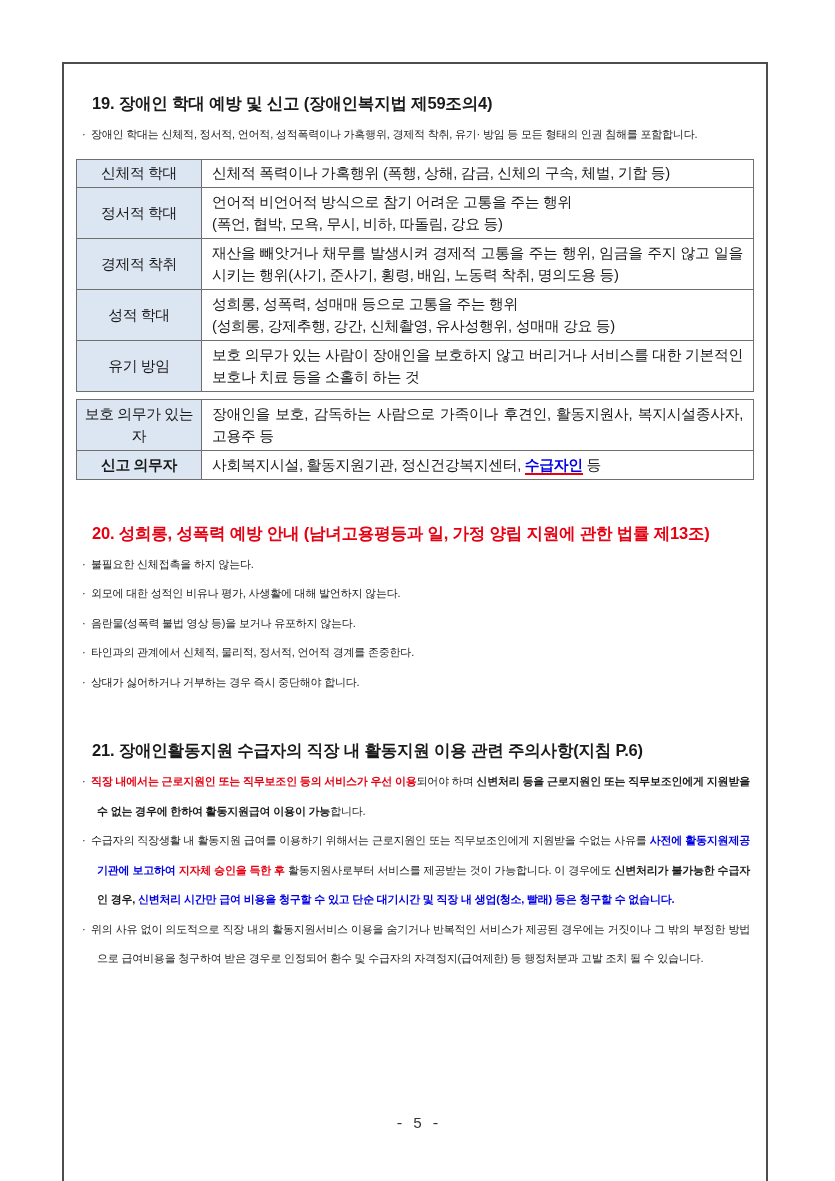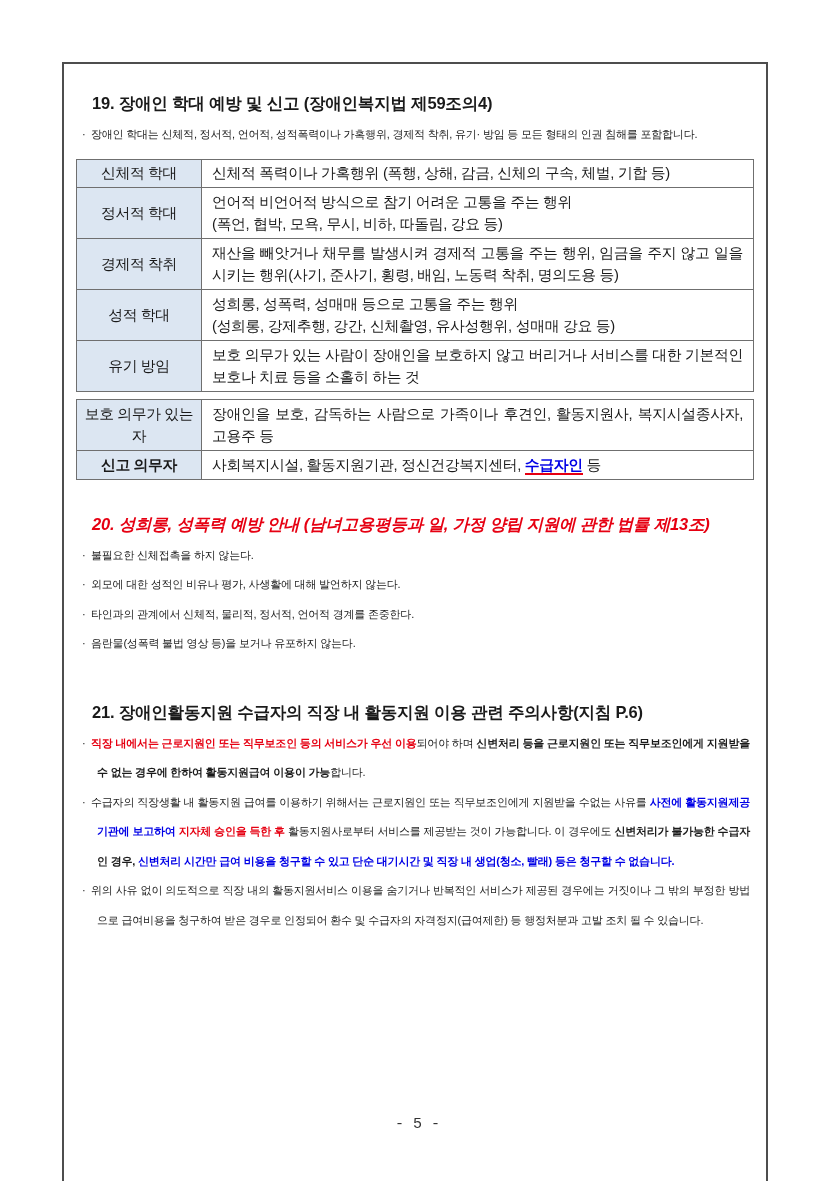--- a/index.html
+++ b/index.html
@@ -40,21 +40,21 @@
   td.desc{padding:2.5px 10px;line-height:22.5px;text-align:justify;}
   td.desc .line{display:block;}
   .report-link{
     color:#0000e6;font-weight:bold;
     border-bottom:2px solid #e60012;padding-bottom:0;
   }
   .seg-red-bold{color:#e60012;font-weight:bold;}
   .seg-blue-bold{color:#0000e6;font-weight:bold;}
   .seg-bold{font-weight:bold;}
   .notes{margin-top:13px;}
-  .mt-s20{margin-top:29px;font-style:italic;}
+  .mt-s20{margin-top:38px;}
   .mt-s21{margin-top:38px;}
   .footer{
     position:absolute;left:0;top:1116px;width:835px;
     text-align:center;font-size:15px;color:#333;
     font-family:"Liberation Mono","DejaVu Sans Mono",monospace;
   }
 </style>
 </head>
 <body>
 
@@ -110,22 +110,23 @@
         <td class="lbl bold">신고 의무자</td>
         <td class="desc"><span>사회복지시설, 활동지원기관, 정신건강복지센터, </span><span class="report-link">수급자인</span><span> 등</span></td>
       </tr>
     </tbody>
   </table>
 
 
   <div class="sec-title red mt-s20">20. 성희롱, 성폭력 예방 안내 (남녀고용평등과 일, 가정 양립 지원에 관한 법률 제13조)</div>
   <p class="bullet"><span class="marker">·</span><span>불필요한 신체접촉을 하지 않는다.</span></p>
   <p class="bullet"><span class="marker">·</span><span>외모에 대한 성적인 비유나 평가, 사생활에 대해 발언하지 않는다.</span></p>
+  <p class="bullet"><span class="marker">·</span><span>음란물(성폭력 불법 영상 등)을 보거나 유포하지 않는다.</span></p>
   <p class="bullet"><span class="marker">·</span><span>타인과의 관계에서 신체적, 물리적, 정서적, 언어적 경계를 존중한다.</span></p>
-  <p class="bullet"><span class="marker">·</span><span>음란물(성폭력 불법 영상 등)을 보거나 유포하지 않는다.</span></p>
+  <p class="bullet"><span class="marker">·</span><span>상대가 싫어하거나 거부하는 경우 즉시 중단해야 합니다.</span></p>
 
   <div class="sec-title mt-s21">21. 장애인활동지원 수급자의 직장 내 활동지원 이용 관련 주의사항(지침 P.6)</div>
   <p class="bullet"><span class="marker">·</span><span><span class="seg-red-bold">직장 내에서는 근로지원인 또는 직무보조인 등의 서비스가 우선 이용</span><span>되어야 하며 </span><span class="seg-bold">신변처리 등을 근로지원인 또는 직무보조인에게 지원받을 수 없는 경우에 한하여 활동지원급여 이용이 가능</span><span>합니다.</span></span></p>
   <p class="bullet"><span class="marker">·</span><span><span>수급자의 직장생활 내 활동지원 급여를 이용하기 위해서는 근로지원인 또는 직무보조인에게 지원받을 수없는 사유를 </span><span class="seg-blue-bold">사전에 활동지원제공기관에 보고하여 </span><span class="seg-red-bold">지자체 승인을 득한 후 </span><span>활동지원사로부터 서비스를 제공받는 것이 가능합니다. 이 경우에도 </span><span class="seg-bold">신변처리가 불가능한 수급자인 경우, </span><span class="seg-blue-bold">신변처리 시간만 급여 비용을 청구할 수 있고 단순 대기시간 및 직장 내 생업(청소, 빨래) 등은 청구할 수 없습니다.</span></span></p>
   <p class="bullet"><span class="marker">·</span><span><span>위의 사유 없이 의도적으로 직장 내의 활동지원서비스 이용을 숨기거나 반복적인 서비스가 제공된 경우에는 거짓이나 그 밖의 부정한 방법으로 급여비용을 청구하여 받은 경우로 인정되어 환수 및 수급자의 자격정지(급여제한) 등 행정처분과 고발 조치 될 수 있습니다.</span></span></p>
 
 </div>
 
 <div class="footer">- 5 -</div>
 

